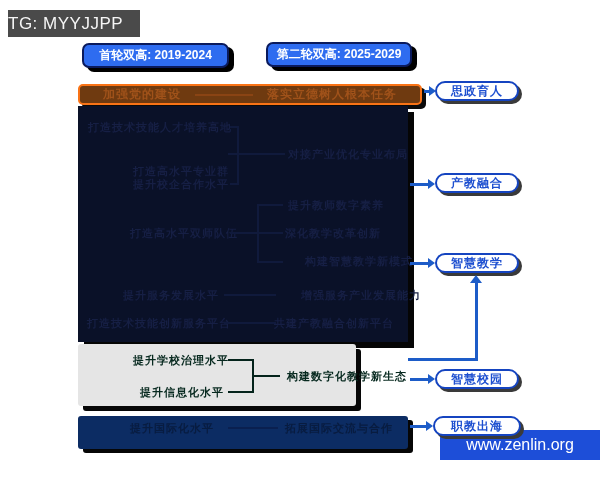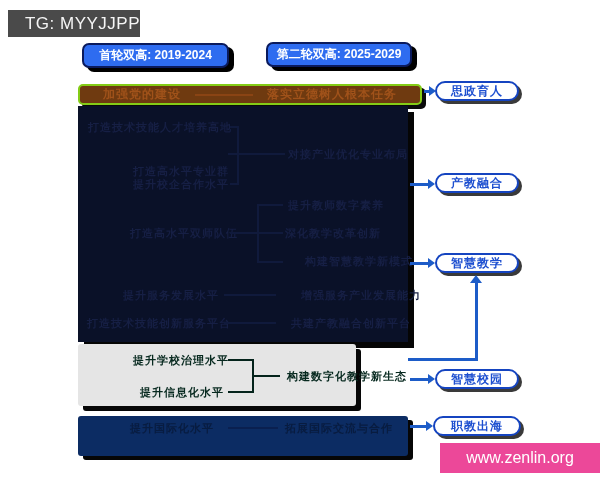--- a/index.html
+++ b/index.html
@@ -4,40 +4,40 @@
 <style>
   html,body{margin:0;padding:0;background:#ffffff;}
   #canvas{
     position:relative;width:600px;height:480px;background:#ffffff;overflow:hidden;
     font-family:"Liberation Sans","DejaVu Sans",sans-serif;
   }
   
   .tg-badge{
     position:absolute;left:8px;top:10px;width:132px;height:27px;
     background:#4a4a4a;color:#f5f5f5;font-size:17px;letter-spacing:.5px;
-    display:flex;align-items:center;justify-content:flex-end;
+    display:flex;align-items:center;justify-content:flex-start;
   }
   .site-badge{
-    position:absolute;right:0;top:443px;width:160px;height:30px;
-    background:#ec4899;color:#ffffff;font-size:16px;
+    position:absolute;right:0;top:430px;width:160px;height:30px;
+    background:#1d4ed8;color:#ffffff;font-size:16px;
     display:flex;align-items:center;justify-content:center;
   }
   
   .round-btn{
     position:absolute;height:25px;background:#2e6cf0;border:2px solid #0a1a5c;
     border-radius:7px;color:#ffffff;font-weight:bold;font-size:12px;
     display:flex;align-items:center;justify-content:center;
     box-shadow:5px 4px 0 #000000;box-sizing:border-box;cursor:pointer;
   }
   #round1{left:82px;top:43px;width:147px;}
   #round2{left:266px;top:42px;width:146px;}
   
   .party-bar{
     position:absolute;left:78px;top:84px;width:344px;height:21px;
-    background:#6f3a10;border:2px solid #84cc16;border-radius:5px;
+    background:#6f3a10;border:2px solid #f97316;border-radius:5px;
     box-shadow:4px 4px 0 #0b0b0b;box-sizing:border-box;
     display:flex;align-items:center;justify-content:center;gap:14px;
     color:#a0521a;font-weight:bold;font-size:12px;letter-spacing:1px;
   }
   .party-dash{width:58px;height:2px;background:#8a4414;}
   
   .main-block{
     position:absolute;left:78px;top:106px;width:330px;height:236px;
     background:#0a1128;box-shadow:6px 6px 0 #050505;
   }
@@ -51,21 +51,21 @@
     position:absolute;left:78px;top:344px;width:278px;height:62px;
     background:#e5e5e5;border-radius:3px;box-shadow:5px 5px 0 #060606;
   }
   .green-block .t{
     position:absolute;color:#07291f;font-weight:bold;font-size:11px;
     letter-spacing:1px;white-space:nowrap;line-height:12px;
   }
   .green-block .ln{position:absolute;background:#04231b;}
   
   .intl-bar{
-    position:absolute;left:78px;top:416px;width:330px;height:40px;
+    position:absolute;left:78px;top:416px;width:330px;height:33px;
     background:#0c2c63;border-radius:3px;box-shadow:5px 4px 0 #060606;
   }
   .intl-bar .t{
     position:absolute;color:#081c40;font-weight:bold;font-size:11px;
     letter-spacing:1px;white-space:nowrap;line-height:12px;
   }
   .intl-bar .ln{position:absolute;background:#0a2050;}
   
   .pill{
     position:absolute;width:84px;height:20px;background:#ffffff;
@@ -136,21 +136,21 @@
     <span class="t" style="left:210px;top:93px;">提升教师数字素养</span>
     <span class="t" style="left:207px;top:121px;">深化教学改革创新</span>
     <span class="t" style="left:207px;top:149px;margin-left:20px;">构建智慧教学新模式</span>
 
     <span class="t" style="left:45px;top:183px;">提升服务发展水平</span>
     <div class="ln" style="left:146px;top:188px;width:52px;height:2px;"></div>
     <span class="t" style="left:207px;top:183px;margin-left:16px;">增强服务产业发展能力</span>
 
     <span class="t" style="left:9px;top:211px;">打造技术技能创新服务平台</span>
     <div class="ln" style="left:146px;top:216px;width:52px;height:2px;"></div>
-    <span class="t" style="left:213px;top:211px;">共建产教融合创新平台</span>
+    <span class="t" style="left:196px;top:211px;">共建产教融合创新平台</span>
   </div>
 
   <div class="green-block">
     <span class="t" style="left:55px;top:10px;">提升学校治理水平</span>
     <span class="t" style="left:62px;top:42px;">提升信息化水平</span>
     <div class="ln" style="left:150px;top:15px;width:24px;height:2px;"></div>
     <div class="ln" style="left:150px;top:47px;width:24px;height:2px;"></div>
     <div class="ln" style="left:174px;top:15px;width:2px;height:34px;"></div>
     <div class="ln" style="left:174px;top:31px;width:28px;height:2px;"></div>
     <span class="t" style="left:209px;top:26px;">构建数字化教学新生态</span>

